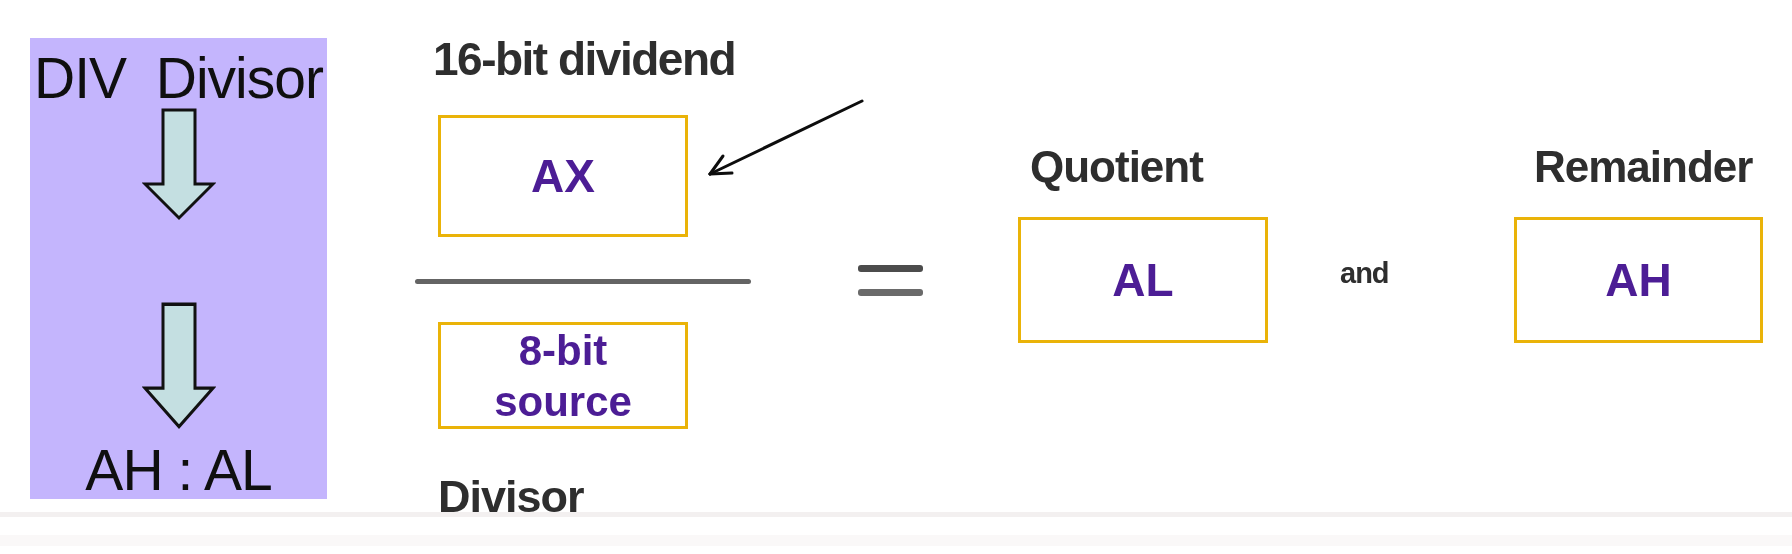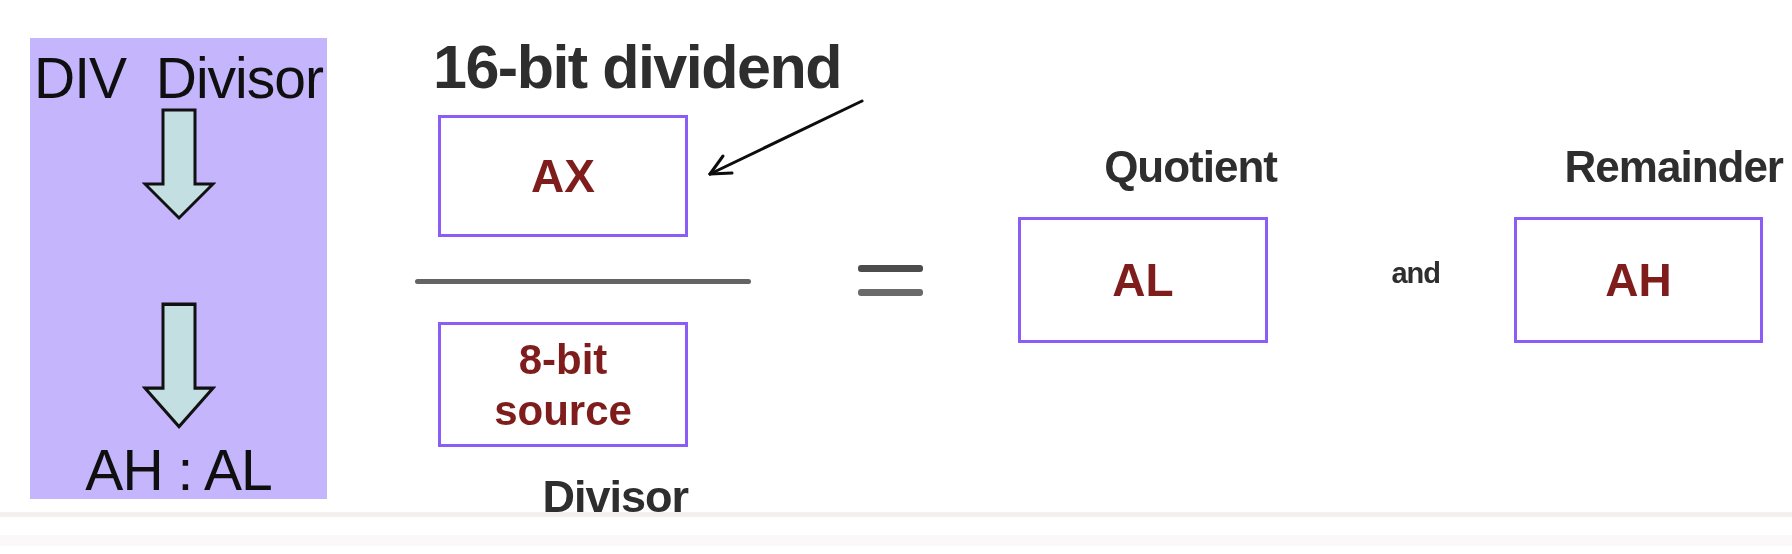--- a/index.html
+++ b/index.html
@@ -47,41 +47,41 @@
   .block-arrow.a2 { top: 264px; }
 
   
   .lbl {
     position: absolute;
     color: #2e2e2e;
     font-weight: 600;
     letter-spacing: -1px;
     white-space: nowrap;
   }
-  .lbl.center { text-align: right; }
+  .lbl.center { text-align: left; }
 
   
   .reg-box {
     position: absolute;
     background: #ffffff;
-    border: 3px solid #8b5cf6;
+    border: 3px solid #eab308;
     box-sizing: border-box;
     display: flex;
     align-items: center;
     justify-content: center;
     flex-direction: column;
-    color: #7f1d1d;
+    color: #4c1d95;
     font-weight: 600;
   }
   .ax-box   { left: 438px; top: 115px; width: 250px; height: 122px; font-size: 46px; }
-  .src-box  { left: 438px; top: 322px; width: 250px; height: 125px; font-size: 42px; line-height: 51px; }
+  .src-box  { left: 438px; top: 322px; width: 250px; height: 107px; font-size: 42px; line-height: 51px; }
   .al-box   { left: 1018px; top: 217px; width: 250px; height: 126px; font-size: 46px; }
   .ah-box   { left: 1514px; top: 217px; width: 249px; height: 126px; font-size: 46px; text-align: right; }
 
-  .dividend-lbl  { left: 433px; top: 32px;  font-size: 61px; letter-spacing: -1.5px; }
+  .dividend-lbl  { left: 433px; top: 32px;  font-size: 46px; letter-spacing: -1.5px; }
   .divisor-lbl   { left: 438px; top: 471px; width: 250px; font-size: 45px; }
   .quotient-lbl  { left: 1030px; top: 142px; width: 247px; font-size: 44px; }
   .and-lbl       { left: 1340px; top: 257px; width: 100px; font-size: 29px; }
   .remainder-lbl { left: 1534px; top: 142px; width: 249px; font-size: 44px; }
 
   
   .fraction-bar {
     position: absolute;
     left: 415px; top: 279px;
     width: 336px; height: 5px;

